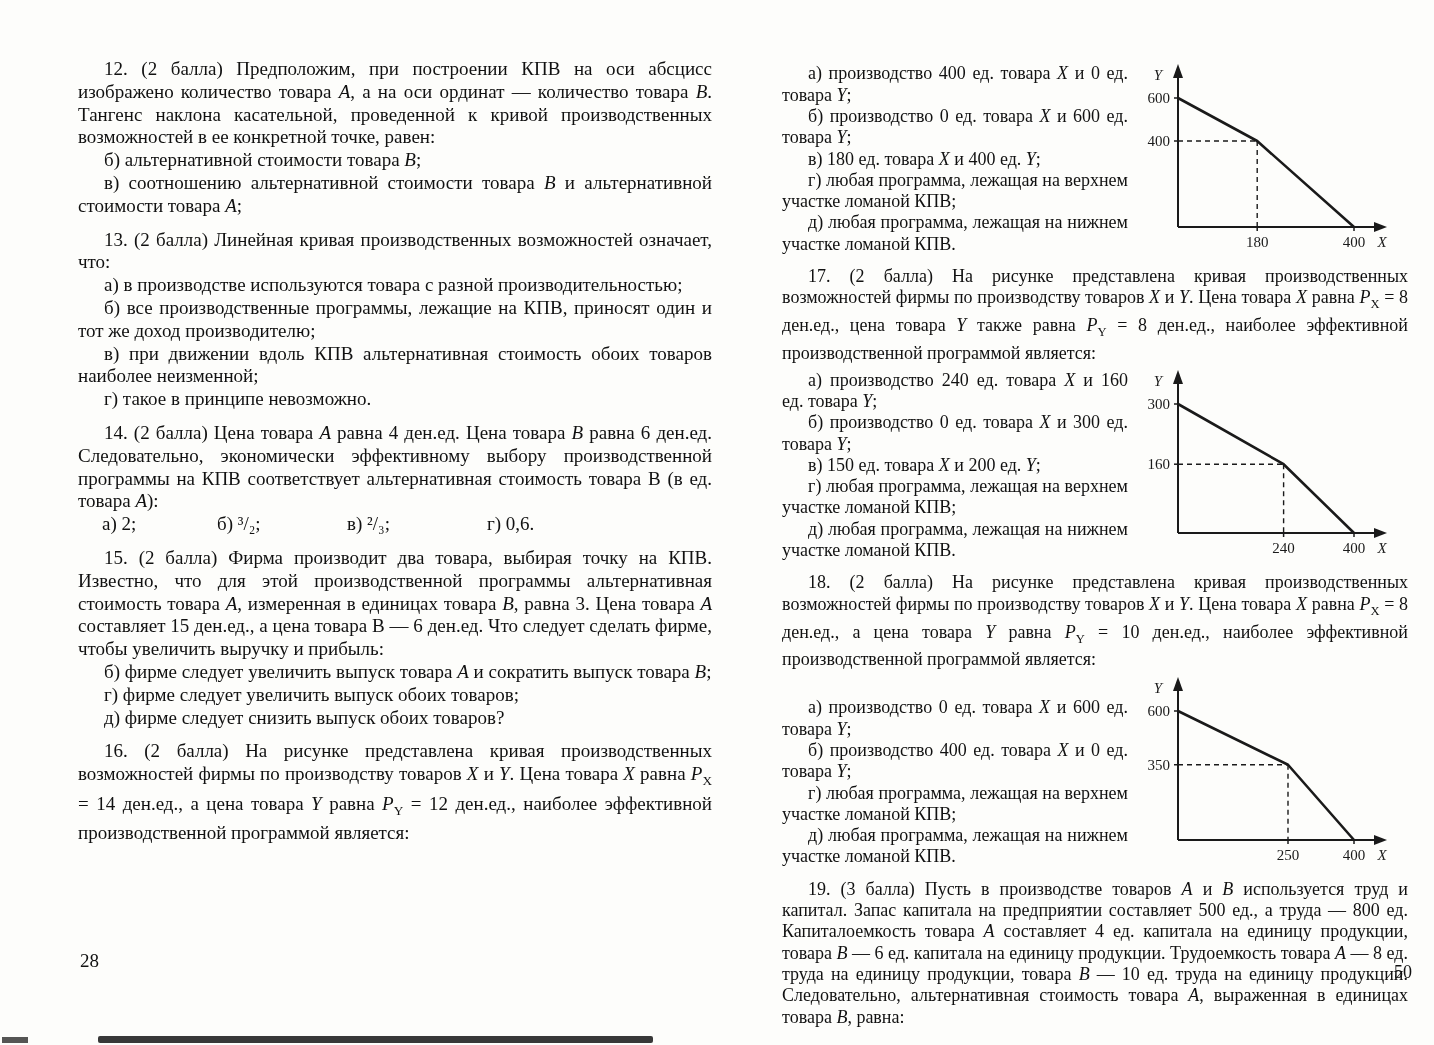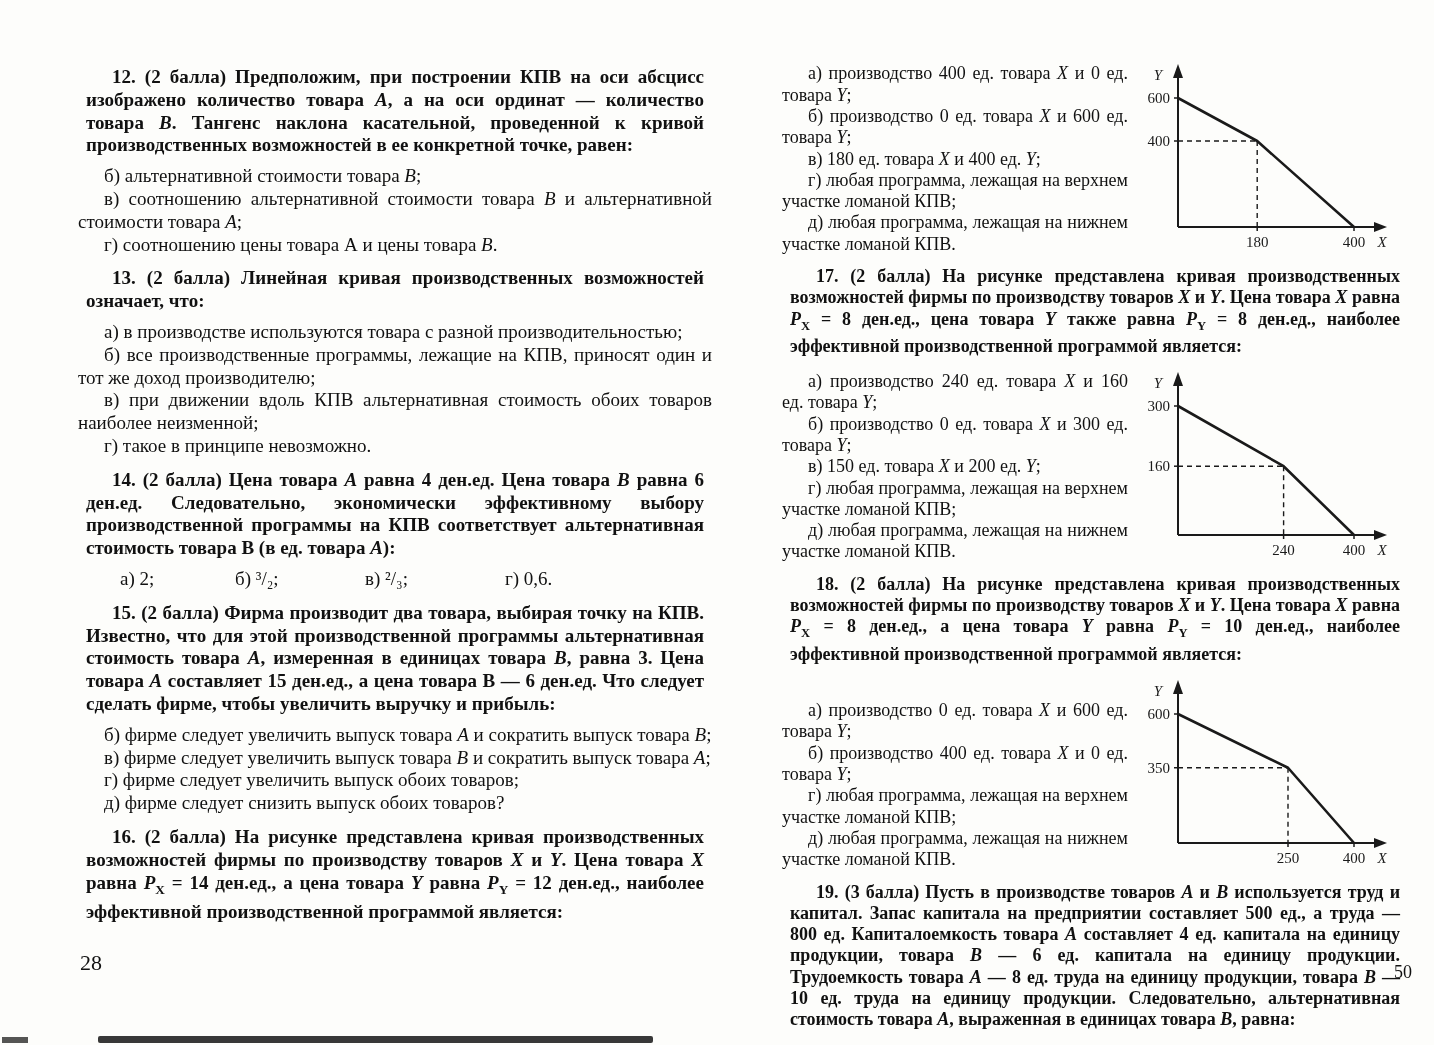--- a/index.html
+++ b/index.html
@@ -6,50 +6,49 @@
   .sheet{
     position:relative;width:1434px;height:1045px;margin:0 auto;
     background:#fdfdfb;overflow:hidden;
     font-family:"Liberation Serif","DejaVu Serif",serif;
     color:#111;
   }
   .page{position:absolute;top:58px;}
   .page-left{left:78px;width:634px;font-size:19px;line-height:22.8px;}
   .page-right{left:782px;width:626px;font-size:18px;line-height:21.3px;}
   .q{margin:0 0 11px 0;}
-  .stem{font-weight:bold;text-align:justify;text-indent:26px;margin:8px;}
+  .stem{font-weight:normal;text-align:justify;text-indent:26px;margin:0;}
   .opt{text-align:justify;text-indent:26px;margin:0;}
-  .inline-opts{display:flex;margin-left:42px;}
+  .inline-opts{display:flex;margin-left:24px;}
   .inline-opts span{display:inline-block;}
   .inline-opts .w1{width:115px;}
   .inline-opts .w2{width:130px;}
   .inline-opts .w3{width:140px;}
   .optrow{display:flex;align-items:flex-end;}
   .optrow .opts{width:346px;}
   .chart{flex:0 0 auto;margin-left:4px;margin-top:2px;}
-  .pageno{position:absolute;font-size:22px;}
+  .pageno{position:absolute;font-size:19px;}
   .pageno-left{left:80px;top:950px;}
   .pageno-right{right:22px;top:962px;font-size:18px;}
   .scan-band{position:absolute;left:98px;top:1036px;width:555px;height:7px;background:#1c1c1c;opacity:.88;border-radius:2px;}
   .scan-dot{position:absolute;left:2px;top:1037px;width:26px;height:6px;background:#2a2a2a;opacity:.8;}
   sub{font-size:70%;}
   i{font-style:italic;}
 </style>
 </head>
 <body>
 
 <div class="sheet">
 
   <div class="page page-left">
 
     <div class="q">
       <p class="stem">12. (2 балла) Предположим, при построении КПВ на оси абсцисс изображено количество товара <i>А</i>, а на оси ординат — количество товара <i>В</i>. Тангенс наклона касательной, проведенной к кривой производственных возможностей в ее конкретной точке, равен:</p>
       <p class="opt">б) альтернативной стоимости товара <i>В</i>;</p>
       <p class="opt">в) соотношению альтернативной стоимости товара <i>В</i> и альтернативной стоимости товара <i>А</i>;</p>
-      <p class="opt">г) соотношению цены товара А и цены товара <i>В</i>.</p>
     </div>
 
     <div class="q">
       <p class="stem">13. (2 балла) Линейная кривая производственных возможностей означает, что:</p>
       <p class="opt">а) в производстве используются товара с разной производительностью;</p>
       <p class="opt">б) все производственные программы, лежащие на КПВ, приносят один и тот же доход производителю;</p>
       <p class="opt">в) при движении вдоль КПВ альтернативная стоимость обоих товаров наиболее неизменной;</p>
       <p class="opt">г) такое в принципе невозможно.</p>
     </div>
 
@@ -59,21 +58,20 @@
         <span class="w1">а) 2;</span>
         <span class="w2">б) ³/₂;</span>
         <span class="w3">в) ²/₃;</span>
         <span>г) 0,6.</span>
       </div>
     </div>
 
     <div class="q">
       <p class="stem">15. (2 балла) Фирма производит два товара, выбирая точку на КПВ. Известно, что для этой производственной программы альтернативная стоимость товара <i>А</i>, измеренная в единицах товара <i>В</i>, равна 3. Цена товара <i>А</i> составляет 15 ден.ед., а цена товара В — 6 ден.ед. Что следует сделать фирме, чтобы увеличить выручку и прибыль:</p>
       <p class="opt">б) фирме следует увеличить выпуск товара <i>А</i> и сократить выпуск товара <i>В</i>;</p>
-      <p class="opt">в) фирме следует увеличить выпуск товара <i>В</i> и сократить выпуск товара <i>А</i>;</p>
       <p class="opt">г) фирме следует увеличить выпуск обоих товаров;</p>
       <p class="opt">д) фирме следует снизить выпуск обоих товаров?</p>
     </div>
 
     <div class="q">
       <p class="stem">16. (2 балла) На рисунке представлена кривая производственных возможностей фирмы по производству товаров <i>X</i> и <i>Y</i>. Цена товара <i>X</i> равна <i>P</i><sub>X</sub> = 14 ден.ед., а цена товара <i>Y</i> равна <i>P</i><sub>Y</sub> = 12 ден.ед., наиболее эффективной производственной программой является:</p>
     </div>
   </div>
 
   <div class="page page-right">

